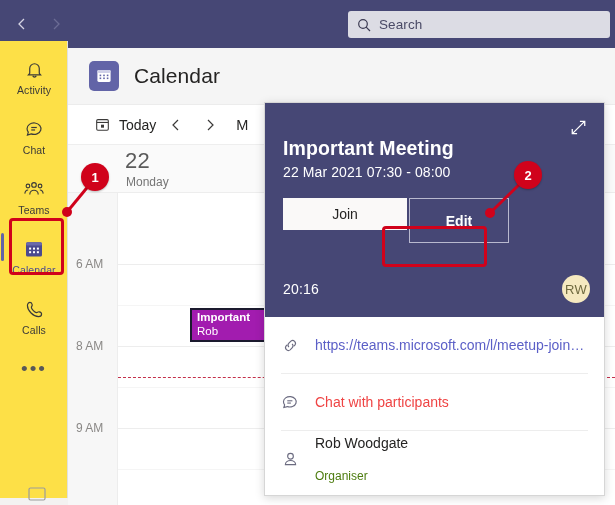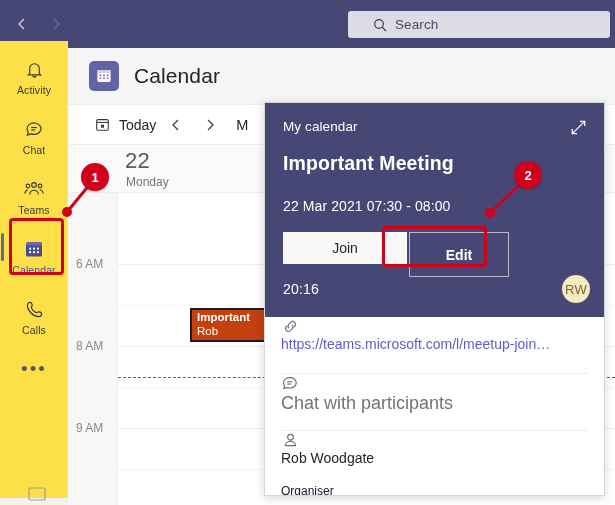--- a/index.html
+++ b/index.html
@@ -48,21 +48,21 @@
 
   .searchbox {
     position: absolute;
     left: 348px; top: 11px;
     width: 262px;
     height: 27px;
     background: #dcdce4;
     border-radius: 3px;
     display: flex;
     align-items: center;
-    padding-left: 25px;
+    padding-left: 9px;
     box-sizing: border-box;
   }
   .searchbox .mag { color:#3b3a52; display:flex; margin-right:8px; }
   .search-placeholder {
     font-size: 13.5px;
     color: #4a4a66;
     letter-spacing: 0.1px;
   }
 
   
@@ -265,21 +265,21 @@
     border-top: 1px dashed #c4314b;
   }
 
   
   .event {
     position: absolute;
     left: 122px;
     top: 263px;
     width: 130px;
     height: 34px;
-    background: #c2410c;
+    background: #a21caf;
     border: 2px solid #1b1a2e;
     box-sizing: border-box;
     display: flex;
     align-items: center;
     overflow: hidden;
   }
   .event-text {
     padding-left: 5px;
     color: #ffffff;
     line-height: 1.2;
@@ -344,21 +344,21 @@
     color: #ffffff;
   }
   .popup-meeting-title {
     font-size: 19.5px;
     font-weight: bold;
     margin-top: 18px;
     letter-spacing: 0.1px;
   }
   .popup-meeting-time {
     font-size: 14px;
-    margin-top: 23px;
+    margin-top: 4px;
     letter-spacing: 0.1px;
   }
   .popup-actions {
     display: flex;
     margin-top: 18px;
   }
   .btn-join {
     width: 124px;
     height: 32px;
     background: #faf9f8;
@@ -408,46 +408,46 @@
     justify-content: center;
     letter-spacing: 0.3px;
   }
 
   .popup-body {
     background: #ffffff;
     padding: 0 16px;
   }
   .popup-row {
     display: flex;
+    align-items: center;
     height: 56px;
     border-bottom: 1px solid #ededed;
-    flex-direction: column;
   }
   .popup-row:last-child { border-bottom: none; }
   .popup-row .row-ico {
     width: 34px;
     flex: none;
     display: flex;
     align-items: center;
     justify-content: flex-start;
     color: #6b6b80;
   }
   .row-link {
     font-size: 14px;
     color: #5b5fc7;
     white-space: nowrap;
     overflow: hidden;
     text-overflow: ellipsis;
   }
   .row-chat {
-    font-size: 18px;
-    color: #737373;
+    font-size: 14px;
+    color: #ef4444;
   }
   .row-person-name { font-size: 14px; color: #252423; }
-  .row-person-role { font-size: 12px; color: #0f172a; margin-top: 18px; }
+  .row-person-role { font-size: 12px; color: #4d7c0f; margin-top: 18px; }
   .row-person-stack { display: flex; flex-direction: column; }
 
   
   .annot {
     position: absolute;
     left: 0; top: 0;
     width: 615px; height: 505px;
     pointer-events: none;
     z-index: 50;
   }
@@ -648,21 +648,20 @@
           <div class="event-sub">Rob</div>
         </div>
         <div class="event-join">Join</div>
       </div>
       <div class="event-arrow">◂</div>
     </div>
   </div>
 
   <div class="popup">
     <div class="popup-top">
-      <div class="popup-cal-name">My calendar</div>
 
       <div class="popup-expand">
         <svg width="17" height="17" viewBox="0 0 18 18" fill="none" stroke="currentColor" stroke-width="1.35">
           <polyline points="10.5,2.4 15.6,2.4 15.6,7.5"></polyline>
           <polyline points="7.5,15.6 2.4,15.6 2.4,10.5"></polyline>
           <line x1="15.2" y1="2.8" x2="2.8" y2="15.2"></line>
         </svg>
       </div>
 
       <div class="popup-meeting-title">Important Meeting</div>

